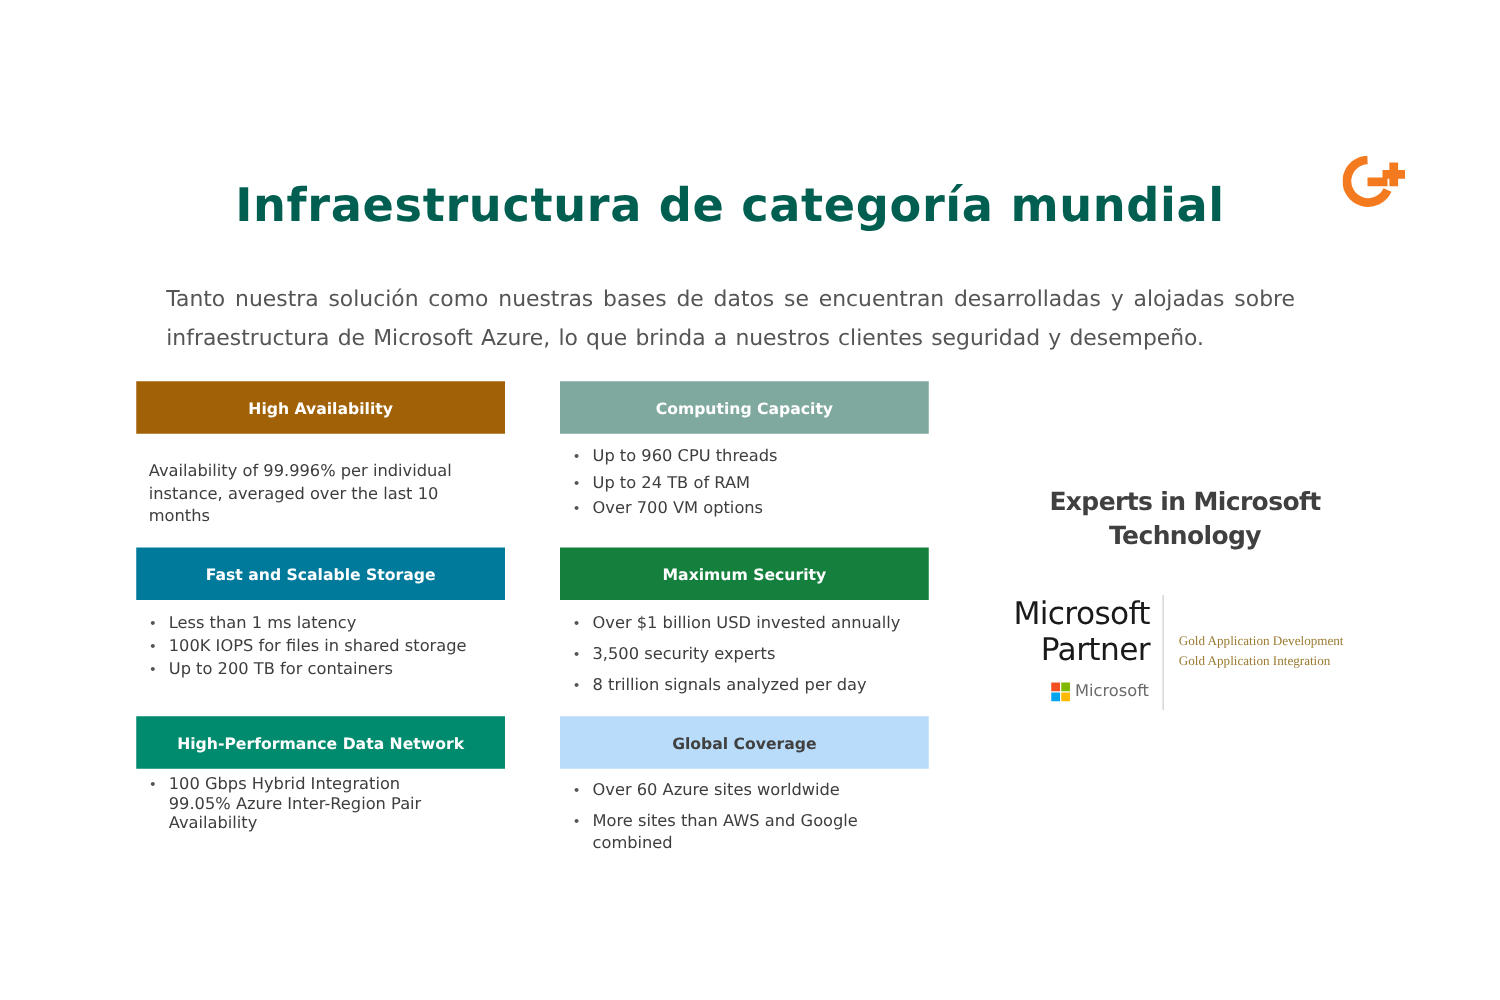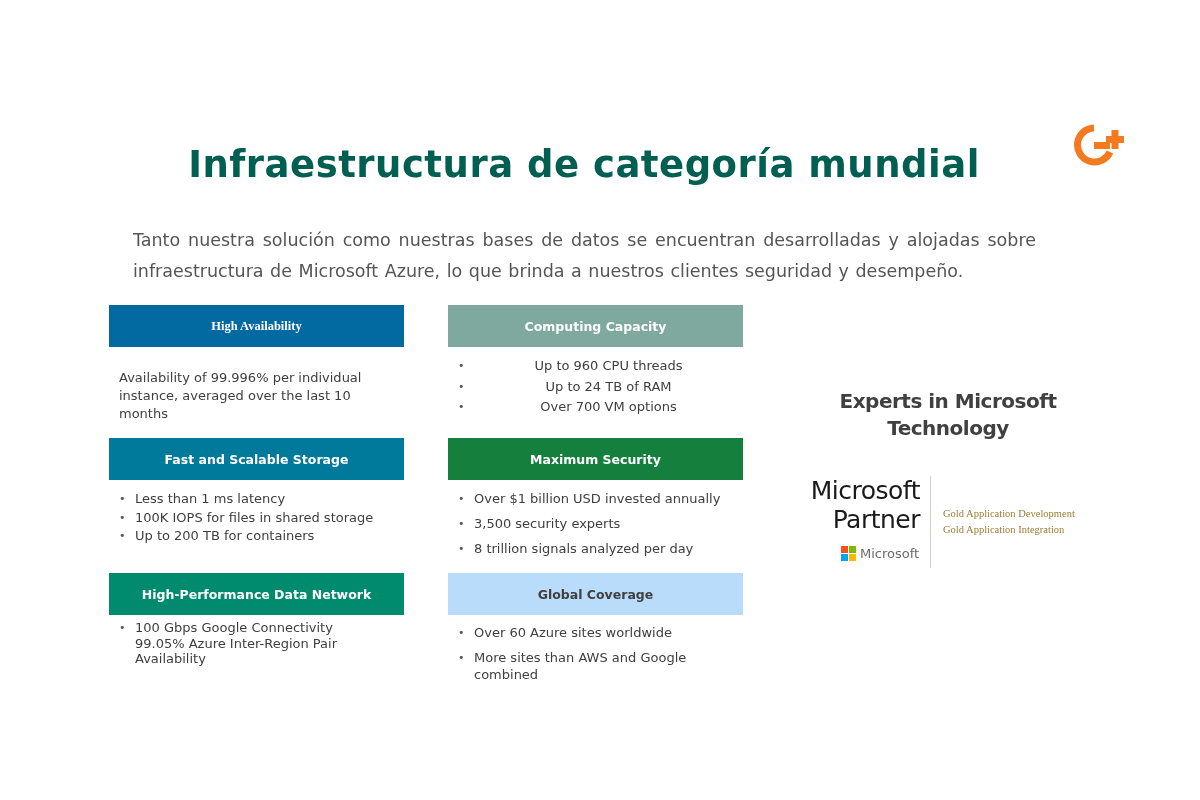--- a/index.html
+++ b/index.html
@@ -73,30 +73,30 @@
     <rect x="32" y="12" width="18" height="7" fill="#f47a20"></rect>
     <rect x="37.5" y="6" width="7" height="19" fill="#f47a20"></rect>
   </svg>
 </div>
 
 <h1 class="title">Infraestructura de categoría mundial</h1>
 
 <p class="intro">Tanto nuestra solución como nuestras bases de datos se encuentran desarrolladas y alojadas sobre infraestructura de Microsoft Azure, lo que brinda a nuestros clientes seguridad y desempeño.</p>
 
 <div class="card" style="left:109px; top:305px;">
-  <div class="card-header" style="background:#0369a1;font-family:Liberation Serif, serif;">High Availability</div>
+  <div class="card-header" style="background:#a16207;">High Availability</div>
   <div class="card-body">
     <div class="plain">Availability of 99.996% per individual instance, averaged over the last 10 months</div>
   </div>
 </div>
 
 <div class="card" style="left:448px; top:305px;">
   <div class="card-header" style="background:#7fa89f;">Computing Capacity</div>
   <div class="card-body">
-    <ul style="padding-top:9px; line-height:20.5px;text-align:center;">
+    <ul style="padding-top:9px; line-height:20.5px;">
       <li>Up to 960 CPU threads</li>
       <li>Up to 24 TB of RAM</li>
       <li>Over 700 VM options</li>
     </ul>
   </div>
 </div>
 
 <div class="card" style="left:109px; top:438px;">
   <div class="card-header" style="background:#007a9b;">Fast and Scalable Storage</div>
   <div class="card-body">
@@ -117,21 +117,21 @@
       <li>8 trillion signals analyzed per day</li>
     </ul>
   </div>
 </div>
 
 <div class="card" style="left:109px; top:573px;">
   <div class="card-header" style="background:#008a6e;">High-Performance Data Network</div>
   <div class="card-body">
     <ul style="padding-top:5px; line-height:15.5px;">
       <li>
-        <span>100 Gbps Google Connectivity</span>
+        <span>100 Gbps Hybrid Integration</span>
         <span class="cont" style="width:230px;">99.05% Azure Inter-Region Pair Availability</span>
       </li>
     </ul>
   </div>
 </div>
 
 <div class="card" style="left:448px; top:573px;">
   <div class="card-header" style="background:#b9dcfa; color:#404040;">Global Coverage</div>
   <div class="card-body">
     <ul style="padding-top:9px; line-height:17px;">

